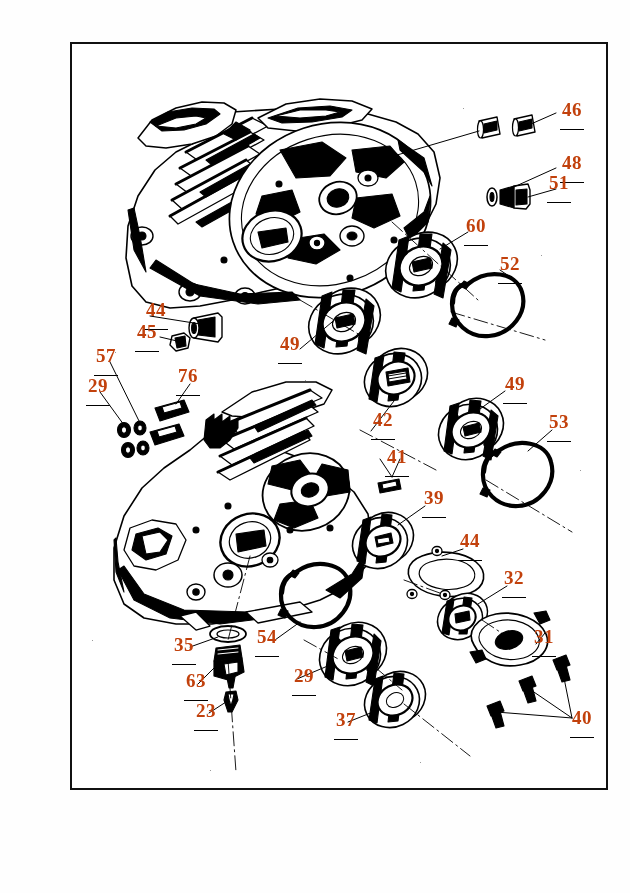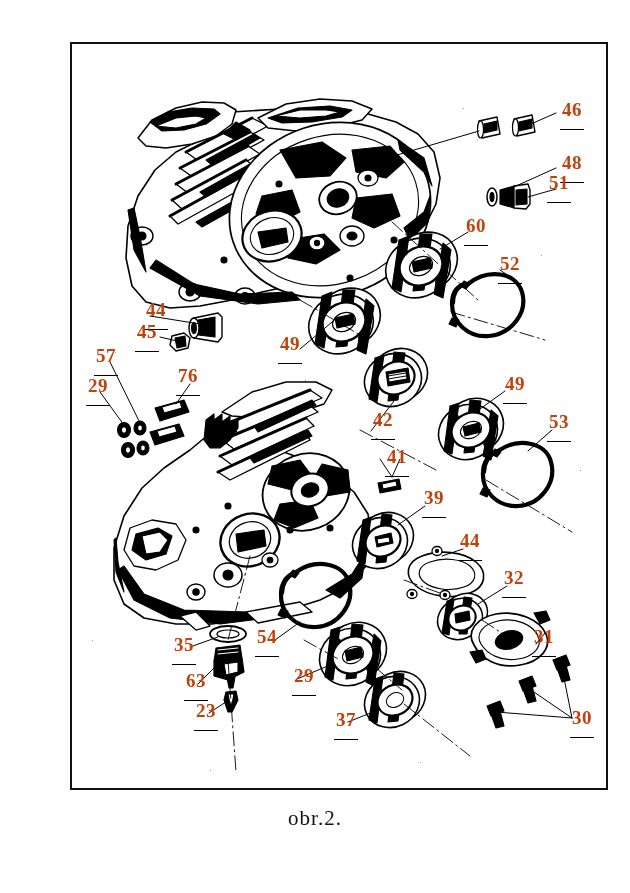--- a/index.html
+++ b/index.html
@@ -461,29 +461,28 @@
   <div class="lbl" style="left:94px;top:346px">57</div>
   <div class="lbl" style="left:86px;top:376px">29</div>
   <div class="lbl" style="left:176px;top:366px">76</div>
   <div class="lbl" style="left:385px;top:447px">41</div>
   <div class="lbl" style="left:503px;top:374px">49</div>
   <div class="lbl" style="left:547px;top:412px">53</div>
   <div class="lbl" style="left:422px;top:488px">39</div>
   <div class="lbl" style="left:458px;top:531px">44</div>
   <div class="lbl" style="left:502px;top:568px">32</div>
   <div class="lbl" style="left:532px;top:627px">31</div>
-  <div class="lbl" style="left:570px;top:708px">30</div>
+  <div class="lbl" style="left:570px;top:708px">40</div>
   <div class="lbl" style="left:255px;top:627px">54</div>
   <div class="lbl" style="left:292px;top:666px">29</div>
   <div class="lbl" style="left:334px;top:710px">37</div>
   <div class="lbl" style="left:172px;top:635px">35</div>
   <div class="lbl" style="left:184px;top:671px">63</div>
   <div class="lbl" style="left:194px;top:701px">23</div>
 
-  <div id="caption">obr.2.</div>
 
   <div class="specks">
     <div class="speck" style="left:115px;top:352px"></div>
     <div class="speck" style="left:305px;top:380px"></div>
     <div class="speck" style="left:463px;top:108px"></div>
     <div class="speck" style="left:541px;top:255px"></div>
     <div class="speck" style="left:92px;top:640px"></div>
     <div class="speck" style="left:580px;top:470px"></div>
     <div class="speck" style="left:210px;top:770px"></div>
     <div class="speck" style="left:420px;top:762px"></div>

